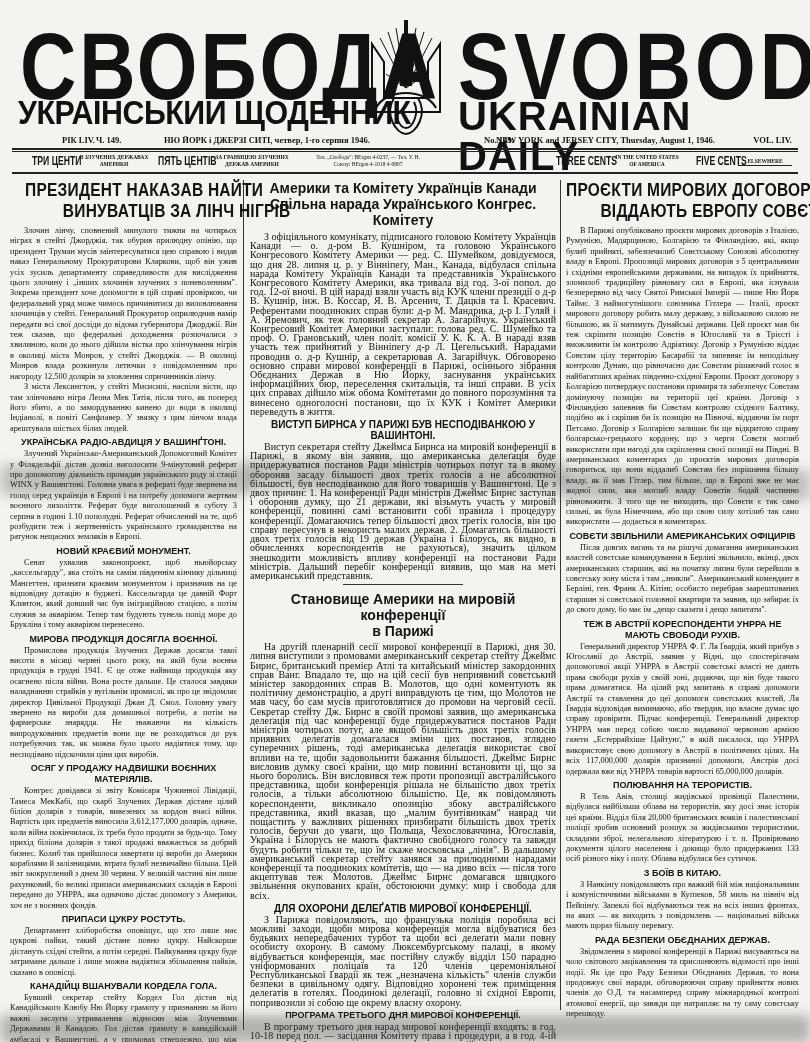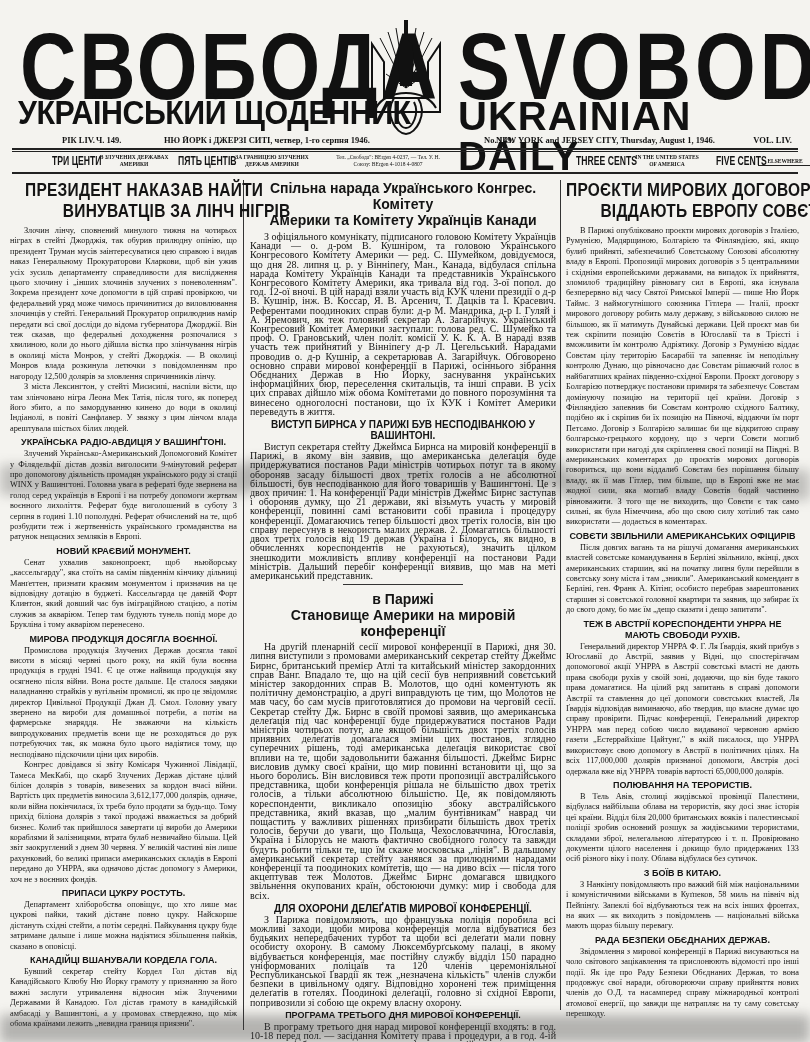--- a/index.html
+++ b/index.html
@@ -31,21 +31,21 @@
   .sub-ua { left: 18px; font-size: 33px; transform: scaleX(0.92); transform-origin: left; letter-spacing: -0.5px; }
   .sub-en { left: 292px; font-size: 40px; letter-spacing: 1px; }
   .emblem { position: absolute; left: 232px; top: 28px; width: 58px; height: 118px; }
 
   .dateline {
     position: absolute; top: 135px; left: 18px; right: 18px; height: 12px;
     font-size: 8.5px; font-weight: bold; white-space: nowrap;
   }
   .dateline span { position: absolute; top: 0; }
   .rule { position: absolute; left: 12px; right: 12px; background: #222; }
-  .price-bar { position: absolute; top: 152px; left: 28px; right: 12px; height: 20px; }
+  .price-bar { position: absolute; top: 152px; left: 8px; right: 12px; height: 20px; }
   .price-bar .big {
     position: absolute; top: 2px;
     font-family: "Liberation Sans", sans-serif; font-weight: bold; font-size: 12px;
     transform: scaleX(0.72); transform-origin: left;
   }
   .price-bar .small {
     position: absolute; top: 2px; font-size: 5.5px; font-weight: bold; line-height: 6.5px; text-align: center;
   }
 
   
@@ -155,39 +155,40 @@
       <div class="hl-big" style="font-size:18px;padding-left:44px;">ВИНУВАТЦІВ ЗА ЛІНЧ НІГРІВ</div>
     </div>
     <p class="body-text">Злочин лінчу, сповнений минулого тижня на чотирьох ніграх в стейті Джорджія, так обурив прилюдну опінію, що президент Труман мусів заінтересуватися цею справою і видав наказ Генеральному Прокураторови Кларкови, щоб він ужив усіх зусиль департаменту справедливости для вислідження цього злочину і „інших злочинів злучених з поневоленням". Зокрема президент хоче допомогти в цій справі провіркою, чи федеральний уряд може чимось причинитися до виловлювання злочинців у стейті. Генеральний Прокуратор оприлюднив намір передати всі свої досліди до відома губернатора Джорджії. Він теж сказав, що федеральні доходження розпочалися з хвилиною, коли до нього дійшла вістка про злінчування нігрів в околиці міста Монров, у стейті Джорджія. — В околиці Монров влада розкинула летючки з повідомленням про нагороду 12,500 долярів за зловлення спричинників лінчу.</p>
     <p class="body-text">З міста Лексингтон, у стейті Мисисипі, наспіли вісти, що там злінчовано нігра Леона Мек Татія, після того, як поперед його збито, а по замордуванню кинено до води в околиці Індіанолі, в повіті Санфлавер. У звязку з цим лінчом влада арештувала шістьох білих людей.</p>
     <div class="hl-sub">УКРАЇНСЬКА РАДІО-АВДИЦІЯ У ВАШИНҐТОНІ.</div>
     <p class="body-text">Злучений Українсько-Американський Допомоговий Комітет у Філядельфії дістав дозвіл виголосити 9-мінутовий реферат про допомогову діяльність промадян українського роду зі стації WINX у Вашингтоні. Головна увага в рефераті буде звернена на голод серед українців в Европі і на потребу допомоги жертвам воєнного лихоліття. Реферат буде виголошений в суботу 3 серпня в годині 1.10 пополудні. Реферат обчислений на те, щоб розбудити теж і жертвенність українського громадянства на ратунок нещасних земляків в Европі.</p>
     <div class="hl-sub">НОВИЙ КРАЄВИЙ МОНУМЕНТ.</div>
     <p class="body-text">Сенат ухвалив законопроект, щоб ньюйорську „кассельгарду", яка стоїть на самім південнім кінчику дільниці Манґеттен, признати краєвим монументом і призначив на це відповідну дотацію в буджеті. Кассельгарда це давній Форт Клинтон, який довший час був іміграційною стацією, а потім служив за акваріюм. Тепер там будують тунель попід море до Брукліна і тому акваріюм перенесено.</p>
     <div class="hl-sub">МИРОВА ПРОДУКЦІЯ ДОСЯГЛА ВОЄННОЇ.</div>
     <p class="body-text">Промислова продукція Злучених Держав досягла такої висоти в місяці червні цього року, на якій була воєнна продукція в грудні 1941. Є це отже найвища продукція яку осягнено після війни. Вона росте дальше. Це сталося завдяки наладнанню страйків у вугільнім промислі, як про це звідомляє директор Цивільної Продукції Джан Д. Смол. Головну увагу звернено на вироби для домашньої потреби, а потім на фармерське знаряддя. Не зважаючи на кількість випродукованих предметів вони ще не розходяться до рук потребуючих так, як можна було цього надіятися тому, що несподівано підскочили ціни цих виробів.</p>
+    <div class="hl-sub">ОСЯГ У ПРОДАЖУ НАДВИШКИ ВОЄННИХ МАТЕРІЯЛІВ.</div>
     <p class="body-text">Конгрес довідався зі звіту Комісаря Чужинної Лівідації, Тамеса МекКабі, що скарб Злучених Держав дістане цілий біліон долярів з товарів, вивезених за кордон вчасі війни. Вартість цих предметів виносила 3,612,177,000 долярів, одначе, коли війна покінчилася, їх треба було продати за будь-що. Тому прихід біліона долярів з такої продажі вважається за добрий бизнес. Колиб так прийшлося завертати ці вироби до Америки кораблями й залізницями, втрата булаб незвичайно більша. Цей звіт заокруглений з днем 30 червня. У великій частині він лише рахунковий, бо великі припаси американських складів в Европі передано до УНРРА, яка одначово дістає допомогу з Америки, хоч не з воєнних фондів.</p>
     <div class="hl-sub">ПРИПАСИ ЦУКРУ РОСТУТЬ.</div>
     <p class="body-text">Департамент хліборобства оповіщує, що хто лише має цукрові пайки, такий дістане повно цукру. Найскорше дістануть східні стейти, а потім середні. Пайкування цукру буде затримане дальше і лише можна надіятися збільшення пайків, сказано в оповісці.</p>
     <div class="hl-sub">КАНАДІЙЦІ ВШАНУВАЛИ КОРДЕЛА ГОЛА.</div>
     <p class="body-text">Бувший секретар стейту Кордел Гол дістав від Канадійського Клюбу Ню Йорку грамоту у признанню за його важні заслуги утривалення відносин між Злученими Державами й Канадою. Гол дістав грамоту в канадійській амбасаді у Вашингтоні, а у промовах ствердежно, що між обома країнами лежить „невидна границя приязни".</p>
   </div>
 
   <div class="col col-mid">
     <div style="margin:2px 0 4px;">
+      <div class="hl-mid">Америки та Комітету Українців Канади</div>
       <div class="hl-mid">Спільна нарада Українського Конгрес. Комітету</div>
-      <div class="hl-mid">Америки та Комітету Українців Канади</div>
     </div>
     <p class="body-text body-small">З офіціяльного комунікату, підписаного головою Комітету Українців Канади — о. д-ром В. Кушніром, та головою Українського Конгресового Комітету Америки — ред. С. Шумейком, довідуємося, що дня 28. липня ц. р. у Вінніпеґу, Ман., Канада, відбулася спільна нарада Комітету Українців Канади та представників Українського Конгресового Комітету Америки, яка тривала від год. 3-ої попол. до год. 12-ої вночі. В цій нараді взяли участь від КУК члени президії о д-р В. Кушнір, інж. В. Коссар, Я. В. Арсенич, Т. Дацків та І. Красевич. Референтами поодиноких справ були: д-р М. Мандрика, д-р І. Гуляй і А. Яремович, як теж головний секретар А. Загарійчук. Український Конгресовий Комітет Америки заступали: голова ред. С. Шумейко та проф. О. Грановський, член політ. комісії У. К. К. А. В нараді взяв участь теж прийнятий у Вінніпегу д-р Л. Цегельський. Нарадами проводив о. д-р Кушнір, а секретарював А. Загарійчук. Обговорено основно справи мирової конференції в Парижі, осіннього зібрання Обєднаних Держав в Ню Йорку, заснування українських інформаційних бюр, переселення скитальців, та інші справи. В усіх цих справах дійшло між обома Комітетами до повного порозуміння та винесено одноголосні постанови, що їх КУК і Комітет Америки переведуть в життя.</p>
     <div class="hl-sub" style="font-size:10px;">ВИСТУП БИРНСА У ПАРИЖІ БУВ НЕСПОДІВАНКОЮ У ВАШИНТОНІ.</div>
     <p class="body-text body-small">Виступ секретаря стейту Джеймса Бирнса на мировій конференції в Парижі, в якому він заявив, що американська делеґація буде придержуватися постанов Ради міністрів чотирьох потуг та в якому обороняв засаду більшості двох третіх голосів а не абсолютної більшості, був несподіванкою для його товаришів у Вашингтоні. Це з двох причин: 1. На конференції Ради міністрів Джеймс Бирнс заступав і обороняв думку, що 21 держави, які візьмуть участь у мировій конференції, повинні самі встановити собі правила і процедуру конференції. Домагаючись тепер більшості двох третіх голосів, він цю справу пересунув в некористь малих держав. 2. Домагатись більшості двох третіх голосів від 19 держав (Україна і Білорусь, як видно, в обчисленнях кореспондентів не рахуються), значить цілком знешкодити можливість впливу конференції на постанови Ради міністрів. Дальший перебіг конференції виявив, що мав на меті американський представник.</p>
     <div class="divider-short"></div>
     <div style="margin:6px 0 3px;">
+      <div class="hl-mid">Становище Америки на мировій конференції</div>
       <div class="hl-mid">в Парижі</div>
-      <div class="hl-mid">Становище Америки на мировій конференції</div>
     </div>
     <p class="body-text body-small">На другій пленарній сесії мирової конференції в Парижі, дня 30. липня виступили з промовами американський секретар стейту Джеймс Бирнс, британський премієр Атлі та китайський міністер закордонних справ Ванг. Впадало те, що на цій сесії був неприявний совєтський міністер закордонних справ В. Молотов, що одні коментують як політичну демонстрацію, а другі виправдують це тим, що Молотов не мав часу, бо сам мусів приготовлятися до промови на черговій сесії. Секретар стейту Дж. Бирнс в своїй промові заявив, що американська делеґація під час конференції буде придержуватися постанов Ради міністрів чотирьох потуг, але якщоб більшість двох третіх голосів приявних делеґатів домагалася зміни цих постанов, зглядно суперечних рішень, тоді американська делеґація використає свої впливи на те, щоби задовольнити бажання більшості. Джеймс Бирнс висловив думку своєї країни, що мир повинні встановити ці, що за нього боролись. Він висловився теж проти пропозиції австралійського представника, щоби конференція рішала не більшістю двох третіх голосів, а тільки абсолютною більшістю. Це, як повідомляють кореспонденти, викликало опозицію збоку австралійського представника, який вказав, що „малим бунтівникам" наврад чи пощастить у важливих рішеннях призбирати більшість двох третіх голосів, беручи до уваги, що Польща, Чехословаччина, Югославія, Україна і Білорусь не мають фактично свобідного голосу та завжди будуть робити тільки те, що їм скаже московська „лінія". В дальшому американський секретар стейту занявся за прилюдними нарадами конференції та поодиноких комітетів, що — на диво всіх — після того акцептував теж Молотов. Джеймс Бирнс домагався швидкого звільнення окупованих країн, обстоюючи думку: мир і свобода для всіх.</p>
     <div class="hl-sub" style="font-size:10px;">ДЛЯ ОХОРОНИ ДЕЛЕҐАТІВ МИРОВОЇ КОНФЕРЕНЦІЇ.</div>
     <p class="body-text body-small">З Парижа повідомляють, що французька поліція поробила всі можливі заходи, щоби мирова конференція могла відбуватися без будьяких непередбачених турбот та щоби всі делеґати мали повну особисту охорону. В самому Люксембурґському палаці, в якому відбувається конференція, має постійну службу відділ 150 парадно уніформованих поліцаїв та 120 членів церемоніяльної Республиканської Ґвардії як теж „незначена кількість" членів служби безпеки в цивільному одягу. Відповідно хоронені теж приміщення делеґатів в готелях. Поодинокі делеґації, головно зі східної Европи, попривозили зі собою ще окрему власну охорону.</p>
     <div class="hl-sub">ПРОГРАМА ТРЕТЬОГО ДНЯ МИРОВОЇ КОНФЕРЕНЦІЇ.</div>
     <p class="body-text body-small">В програму третього дня нарад мирової конференції входять: в год. 10-18 перед пол. — засідання Комітету права і процедури, а в год. 4-ій попол. відбудеться пленарна сесія, на якій промовлятимуть представники дальших делеґацій.</p>
     <div style="height:1px;background:#333;margin:3px 0;"></div>
 
     <div class="photo">
       <div style="position:absolute;left:60px;top:0;width:150px;height:80px;background:#3c3c3a;"></div>

